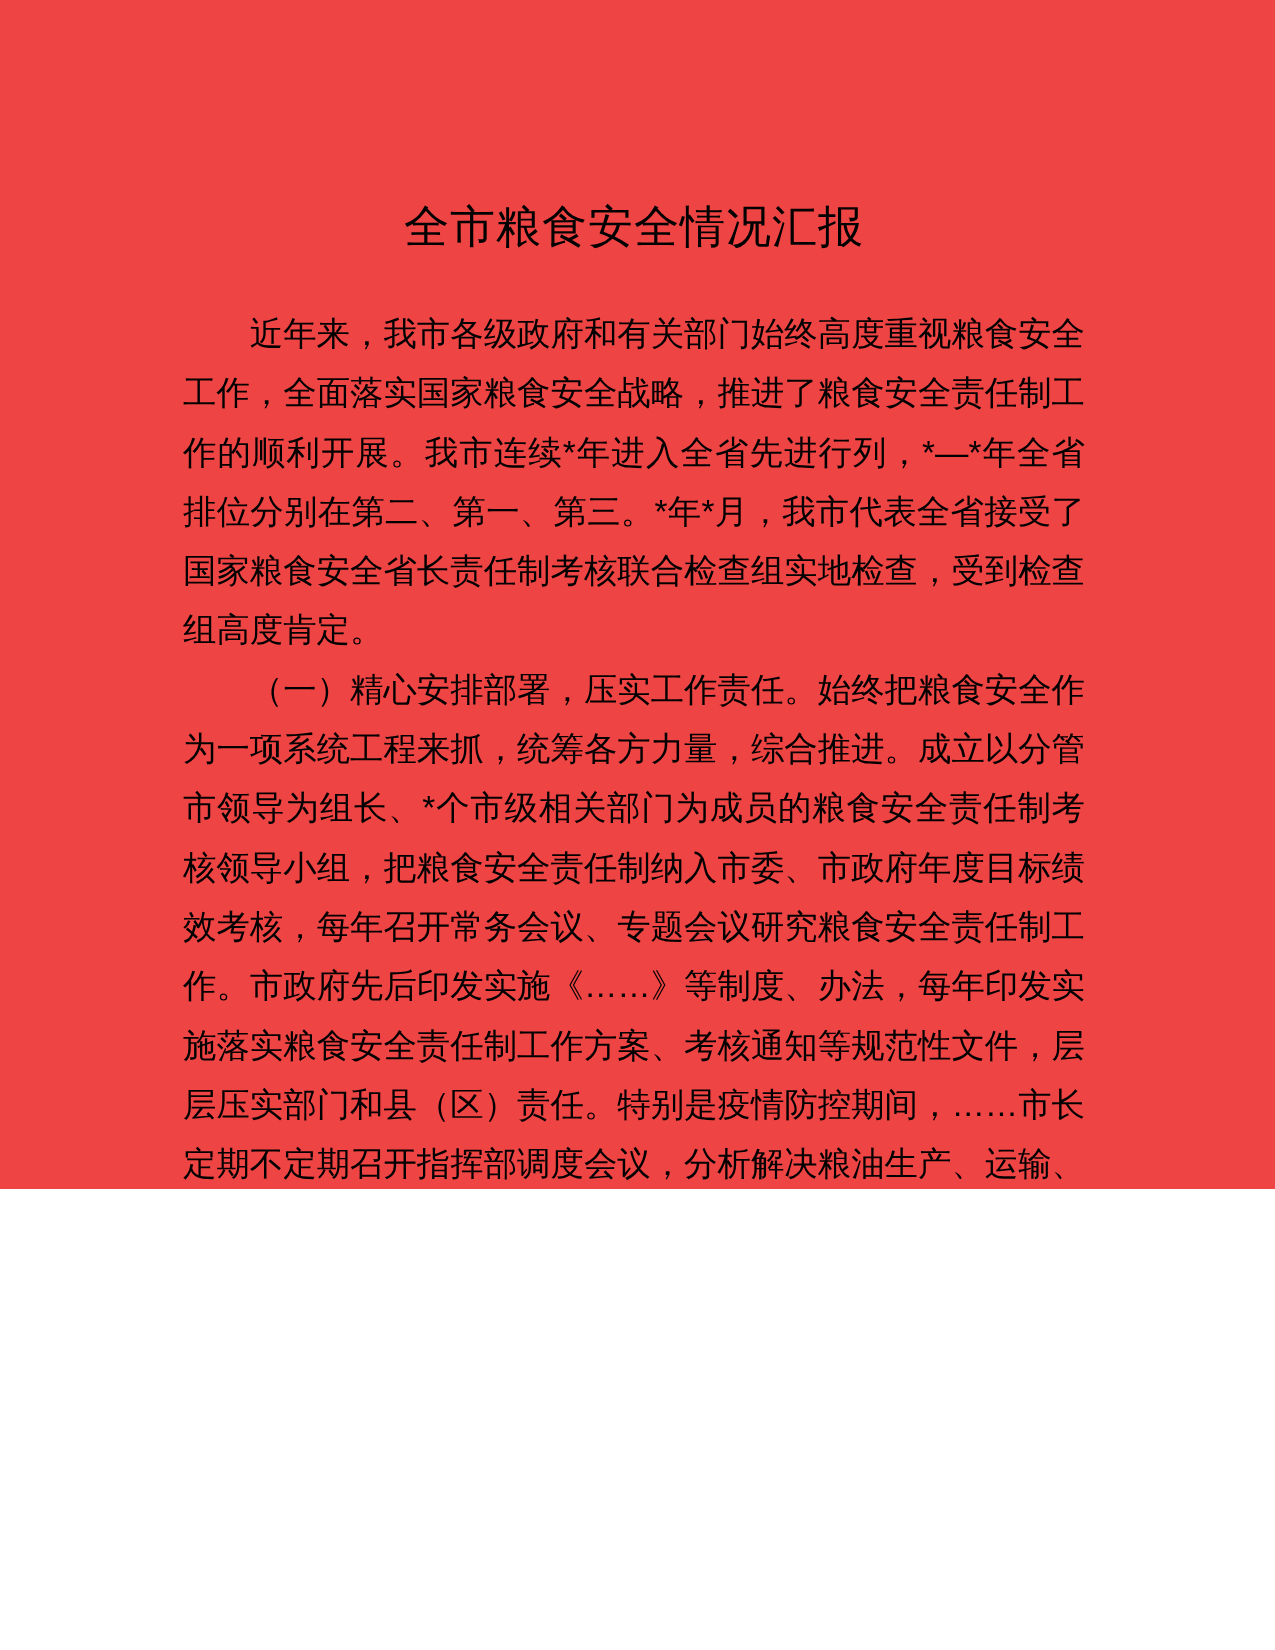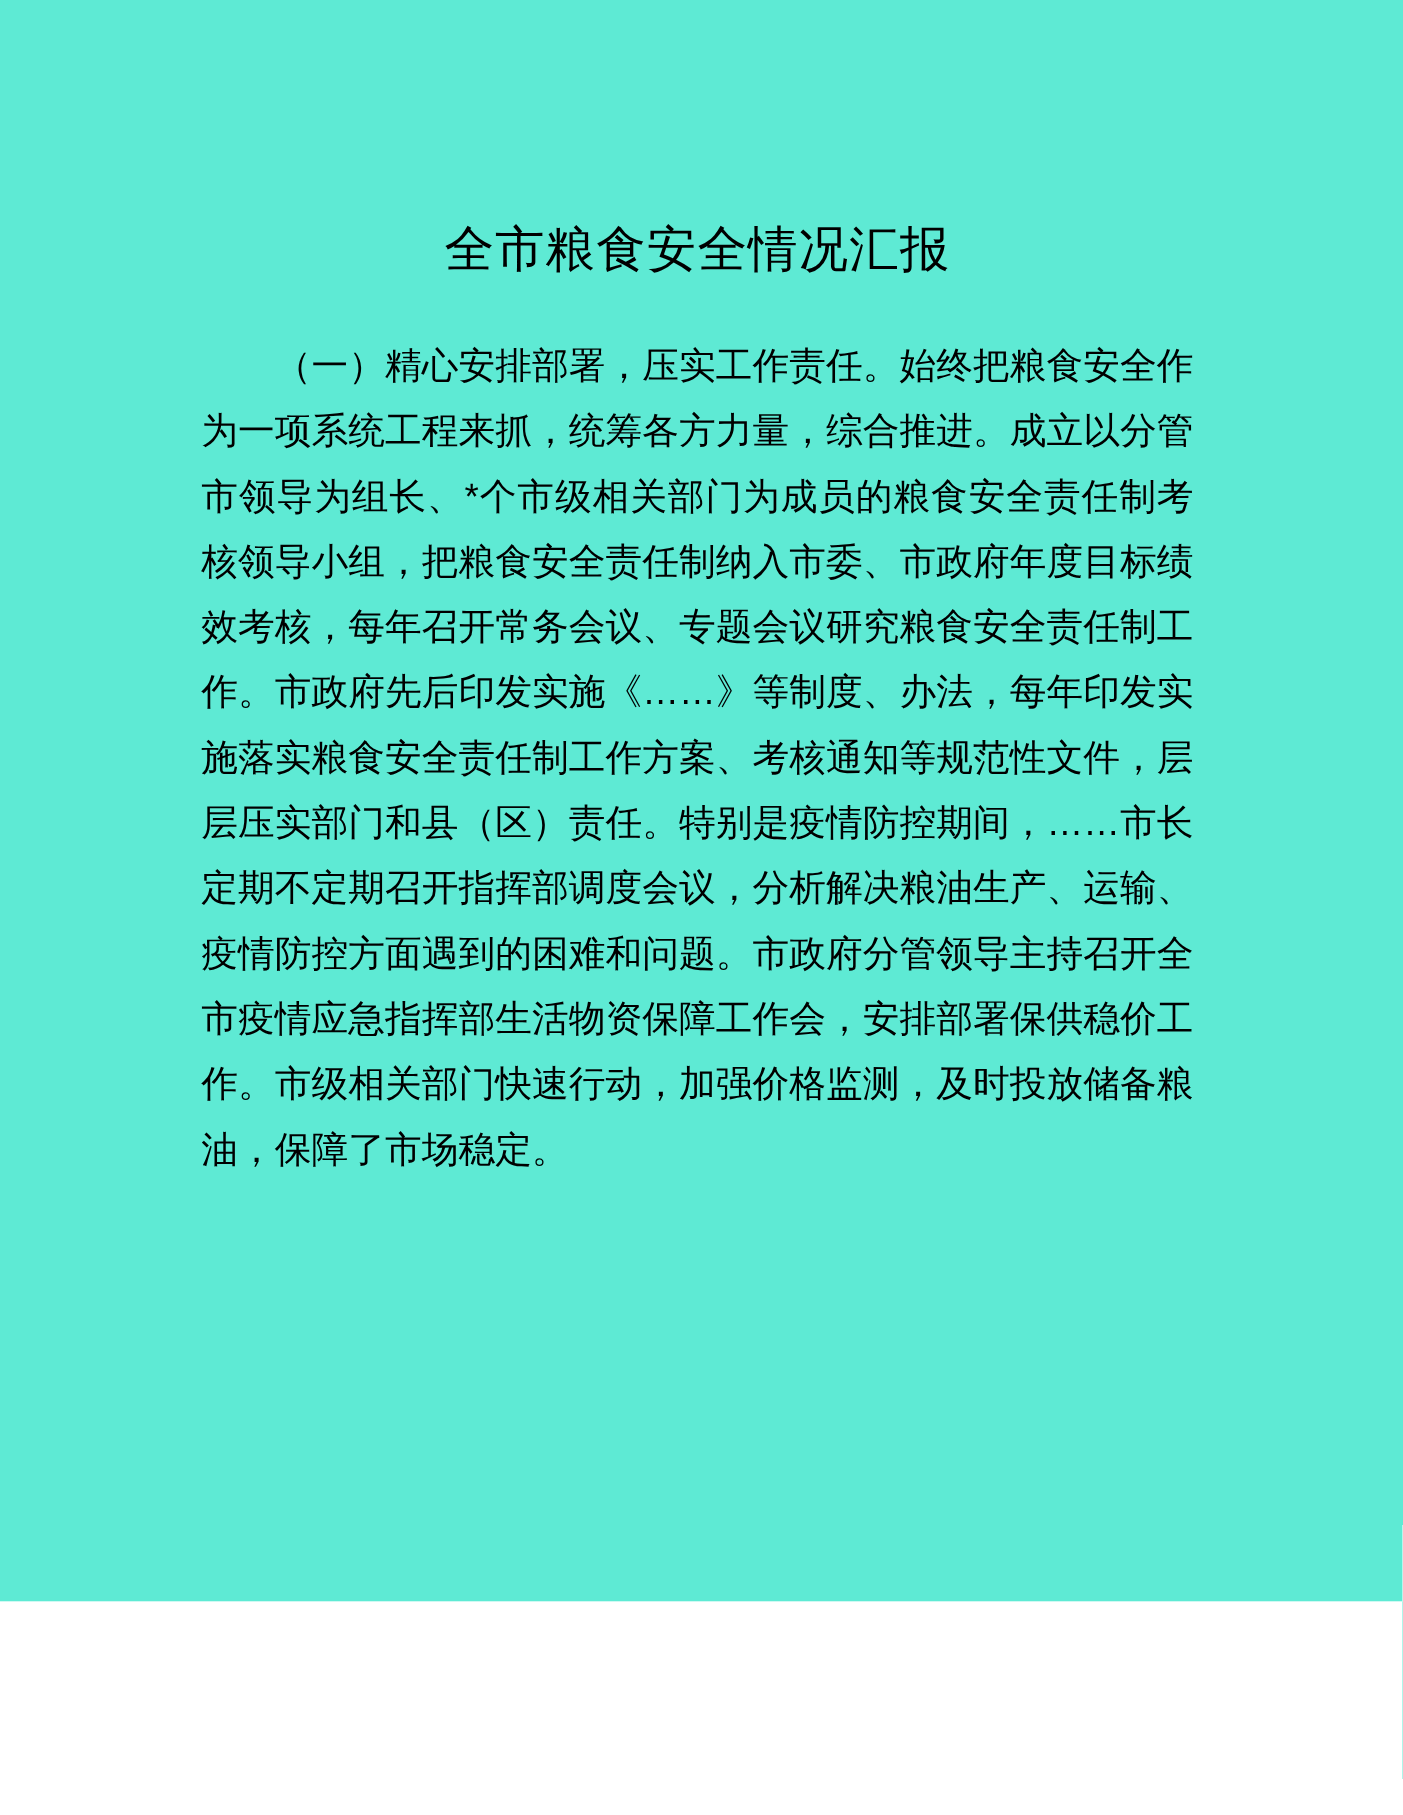--- a/index.html
+++ b/index.html
@@ -3,22 +3,22 @@
 <meta charset="utf-8">
 <style>
   html, body {
     margin: 0;
     padding: 0;
     background: #ffffff;
   }
   .page {
     position: relative;
     width: 1275px;
-    height: 1456px;
-    background: #5eead4;
+    height: 1189px;
+    background: #ef4444;
     overflow: hidden;
     font-family: "Liberation Sans", "DejaVu Sans", sans-serif;
     color: #000000;
   }
   .content {
     position: absolute;
     left: 183px;
     top: 0;
     width: 902px;
   }
@@ -46,16 +46,17 @@
     color: #000000;
   }
 </style>
 </head>
 <body>
 
 <div class="page">
   <div class="content">
     <h1 class="doc-title">全市粮食安全情况汇报</h1>
     <div class="body-text">
+      <p>近年来，我市各级政府和有关部门始终高度重视粮食安全工作，全面落实国家粮食安全战略，推进了粮食安全责任制工作的顺利开展。我市连续*年进入全省先进行列，*—*年全省排位分别在第二、第一、第三。*年*月，我市代表全省接受了国家粮食安全省长责任制考核联合检查组实地检查，受到检查组高度肯定。</p>
       <p>（一）精心安排部署，压实工作责任。始终把粮食安全作为一项系统工程来抓，统筹各方力量，综合推进。成立以分管市领导为组长、*个市级相关部门为成员的粮食安全责任制考核领导小组，把粮食安全责任制纳入市委、市政府年度目标绩效考核，每年召开常务会议、专题会议研究粮食安全责任制工作。市政府先后印发实施《……》等制度、办法，每年印发实施落实粮食安全责任制工作方案、考核通知等规范性文件，层层压实部门和县（区）责任。特别是疫情防控期间，……市长定期不定期召开指挥部调度会议，分析解决粮油生产、运输、疫情防控方面遇到的困难和问题。市政府分管领导主持召开全市疫情应急指挥部生活物资保障工作会，安排部署保供稳价工作。市级相关部门快速行动，加强价格监测，及时投放储备粮油，保障了市场稳定。</p>
     </div>
   </div>
 </div>
 
 </body></html>

